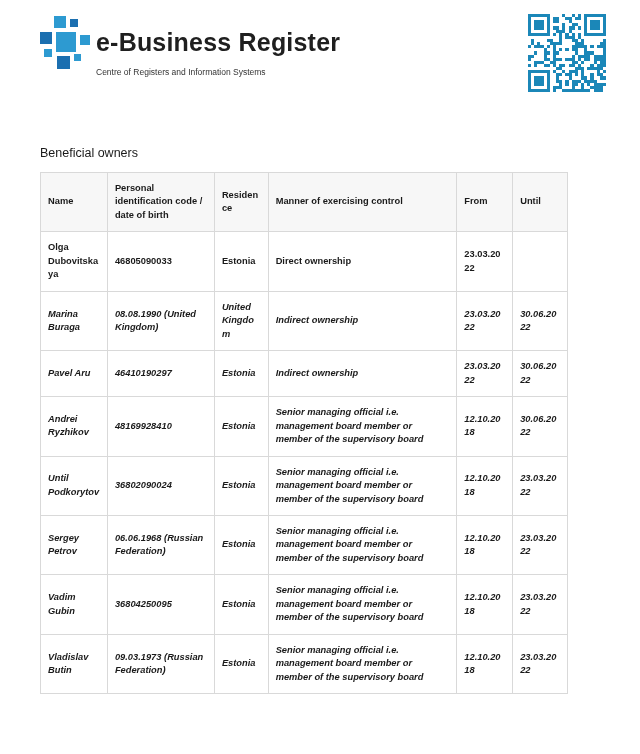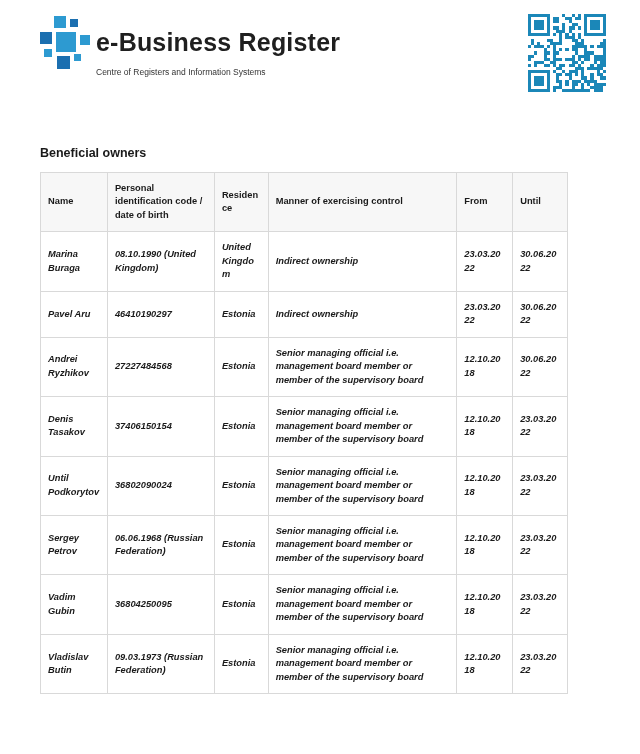--- a/index.html
+++ b/index.html
@@ -37,21 +37,21 @@
   .titles{position:absolute;left:56px;top:14px}
   .titles h1{
     font-size:25px;font-weight:700;color:#1f1f1f;letter-spacing:.2px;line-height:1.15;
   }
   .subtitle{font-size:8.5px;color:#333;margin-top:10px}
   .qr{position:absolute;right:0;top:0;width:78px;height:78px}
   .qr svg{display:block;width:78px;height:78px}
 
   
   main{padding-top:52px}
-  h2{font-size:12.5px;font-weight:700;margin-bottom:12px}
+  h2{font-size:12.5px;font-weight:400;margin-bottom:12px}
 
   table{
     width:528px;border-collapse:collapse;table-layout:fixed;
   }
   th,td{
     border:1px solid var(--border);
     padding:9px 7px;
     font-size:9.3px;
     line-height:1.45;
     text-align:left;
@@ -423,81 +423,81 @@
         <tr>
           <th>Name</th>
           <th>Personal identification code / date of birth</th>
           <th>Residence</th>
           <th>Manner of exercising control</th>
           <th>From</th>
           <th>Until</th>
         </tr>
       </thead>
       <tbody id="rows">
+          <tr>
+            <td>Olga Dubovitskaya</td>
+            <td>46805090033</td>
+            <td>Estonia</td>
+            <td>Direct ownership</td>
+            <td>23.03.2022</td>
+            <td></td>
+          </tr>
           <tr class="hist">
             <td>Marina Buraga</td>
-            <td>08.10.1990 (United Kingdom)</td>
+            <td>08.08.1990 (United Kingdom)</td>
             <td>United Kingdom</td>
             <td>Indirect ownership</td>
             <td>23.03.2022</td>
             <td>30.06.2022</td>
           </tr>
           <tr class="hist">
             <td>Pavel Aru</td>
             <td>46410190297</td>
             <td>Estonia</td>
             <td>Indirect ownership</td>
             <td>23.03.2022</td>
             <td>30.06.2022</td>
           </tr>
           <tr class="hist">
             <td>Andrei Ryzhikov</td>
-            <td>27227484568</td>
+            <td>48169928410</td>
             <td>Estonia</td>
             <td>Senior managing official i.e. management board member or member of the supervisory board</td>
             <td>12.10.2018</td>
             <td>30.06.2022</td>
           </tr>
           <tr class="hist">
-            <td>Denis Tasakov</td>
-            <td>37406150154</td>
+            <td>Until Podkorytov</td>
+            <td>36802090024</td>
             <td>Estonia</td>
             <td>Senior managing official i.e. management board member or member of the supervisory board</td>
             <td>12.10.2018</td>
             <td>23.03.2022</td>
           </tr>
           <tr class="hist">
-            <td>Until Podkorytov</td>
-            <td>36802090024</td>
+            <td>Sergey Petrov</td>
+            <td>06.06.1968 (Russian Federation)</td>
             <td>Estonia</td>
             <td>Senior managing official i.e. management board member or member of the supervisory board</td>
             <td>12.10.2018</td>
             <td>23.03.2022</td>
           </tr>
           <tr class="hist">
-            <td>Sergey Petrov</td>
-            <td>06.06.1968 (Russian Federation)</td>
+            <td>Vadim Gubin</td>
+            <td>36804250095</td>
             <td>Estonia</td>
             <td>Senior managing official i.e. management board member or member of the supervisory board</td>
             <td>12.10.2018</td>
             <td>23.03.2022</td>
           </tr>
           <tr class="hist">
-            <td>Vadim Gubin</td>
-            <td>36804250095</td>
+            <td>Vladislav Butin</td>
+            <td>09.03.1973 (Russian Federation)</td>
             <td>Estonia</td>
             <td>Senior managing official i.e. management board member or member of the supervisory board</td>
             <td>12.10.2018</td>
             <td>23.03.2022</td>
           </tr>
-          <tr class="hist">
-            <td>Vladislav Butin</td>
-            <td>09.03.1973 (Russian Federation)</td>
-            <td>Estonia</td>
-            <td>Senior managing official i.e. management board member or member of the supervisory board</td>
-            <td>12.10.2018</td>
-            <td>23.03.2022</td>
-          </tr>
         </tbody>
     </table>
 
   </main>
 </div>
 
 </body></html>

